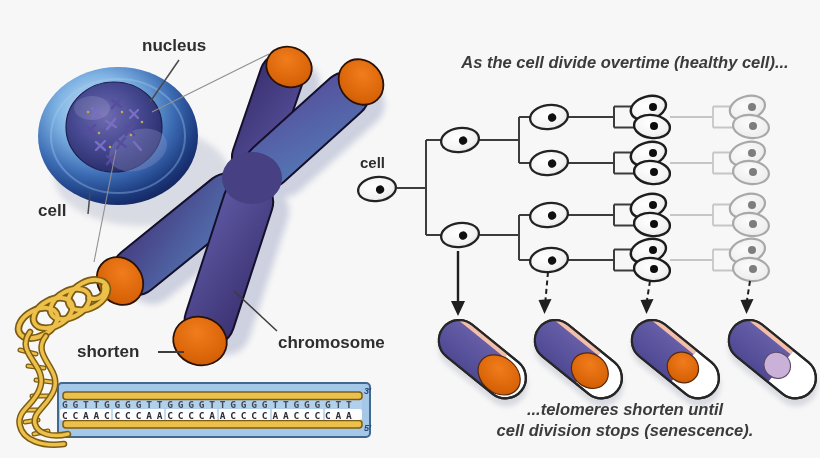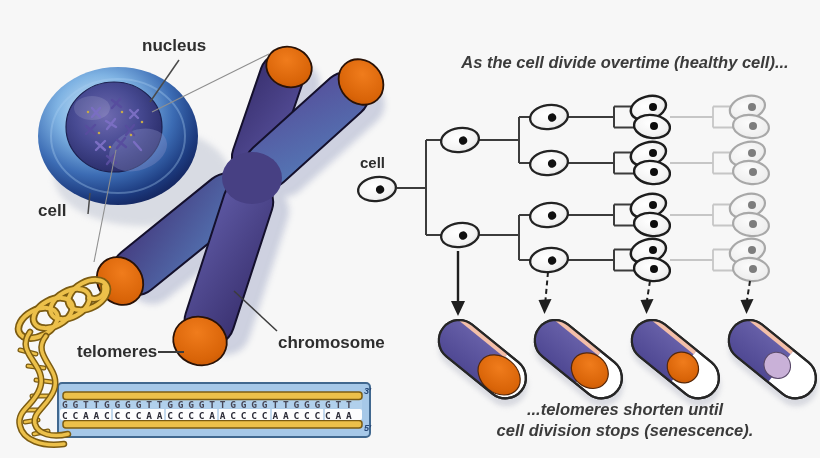--- a/index.html
+++ b/index.html
@@ -284,21 +284,21 @@
       <rect x="-12" y="-26" width="74" height="52" fill="url(#lg-finger)"></rect>
       <rect x="-12" y="-26" width="74" height="8" fill="#f3bfa9"></rect>
       <ellipse cx="58" cy="2" rx="16" ry="15" fill="#c9b1d8" stroke="#5a4a6a" stroke-width="1.3"></ellipse>
     </g>
     <rect x="-10" y="-24" width="118" height="48" rx="24" fill="none" stroke="#262626" stroke-width="2.6"></rect>
   </g>
 </svg>
 
 <div class="lbl" style="left:142px;top:36px;text-align:center;">nucleus</div>
 <div class="lbl" style="left:38px;top:201px;">cell</div>
-<div class="lbl" style="left:77px;top:342px;">telomeres</div>
+<div class="lbl" style="left:77px;top:342px;">shorten</div>
 <div class="lbl" style="left:278px;top:333px;text-align:center;">chromosome</div>
 <div class="lbl" style="left:360px;top:154px;font-size:15px;">cell</div>
 
 <div class="italic-line" style="top:53px;">As the cell divide overtime (healthy cell)...</div>
 <div class="italic-line" style="top:400px;">...telomeres shorten until</div>
 <div class="italic-line" style="top:421px;">cell division stops (senescence).</div>
 
 <div class="seq-band"></div>
 <div class="seq seq-top">GGTTGGGGTTGGGGTTGGGGTTGGGGTT</div>
 <div class="seq seq-bottom">CCAACCCCAACCCCAACCCCAACCCCAA</div>

